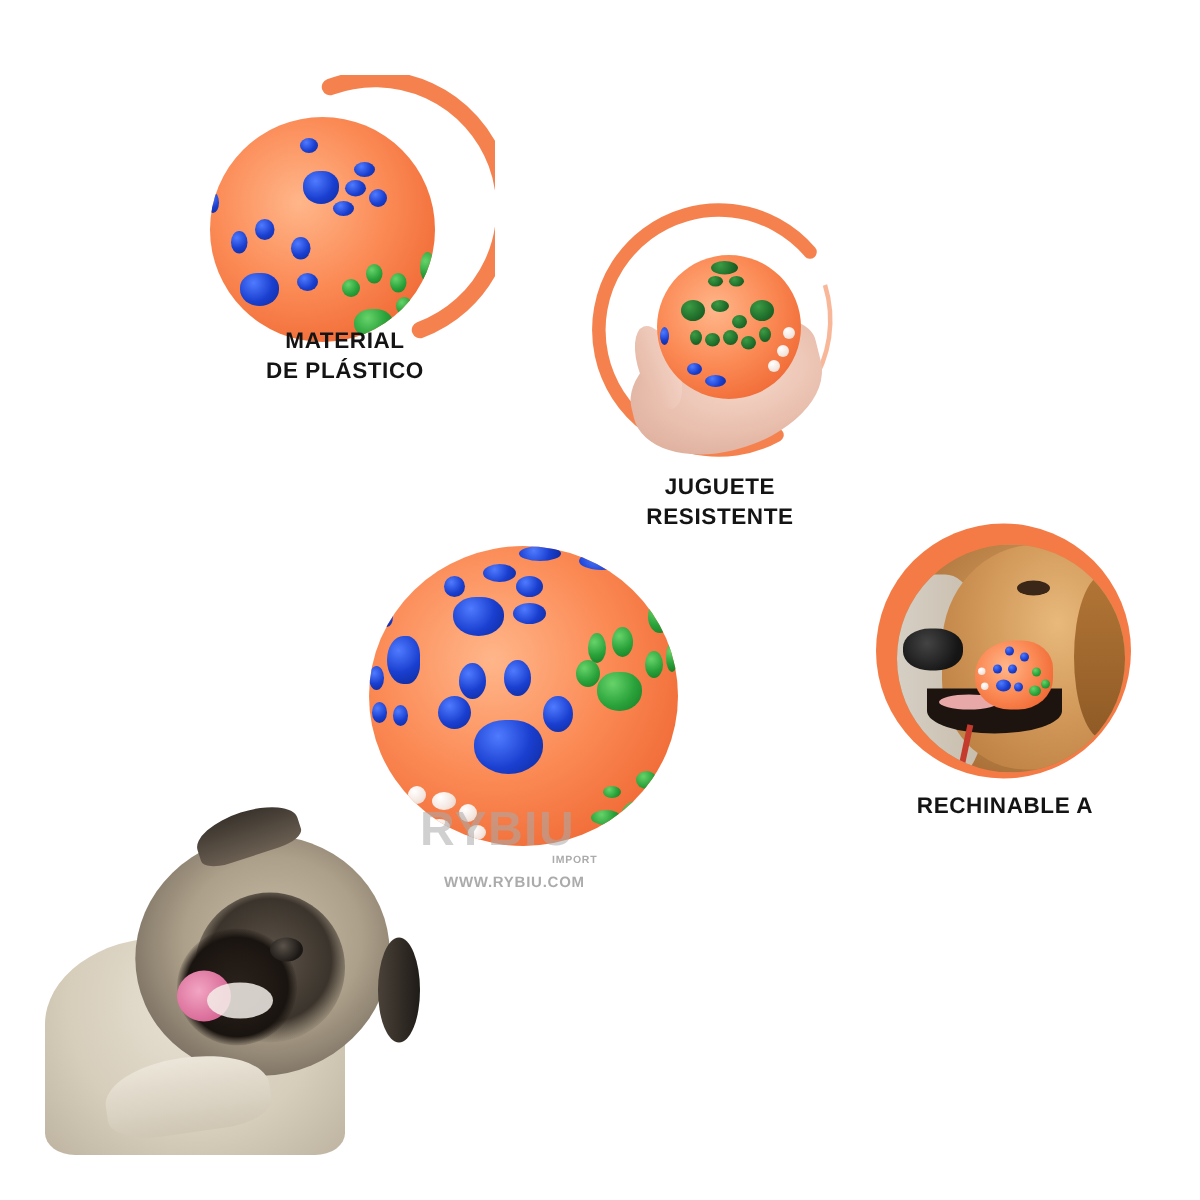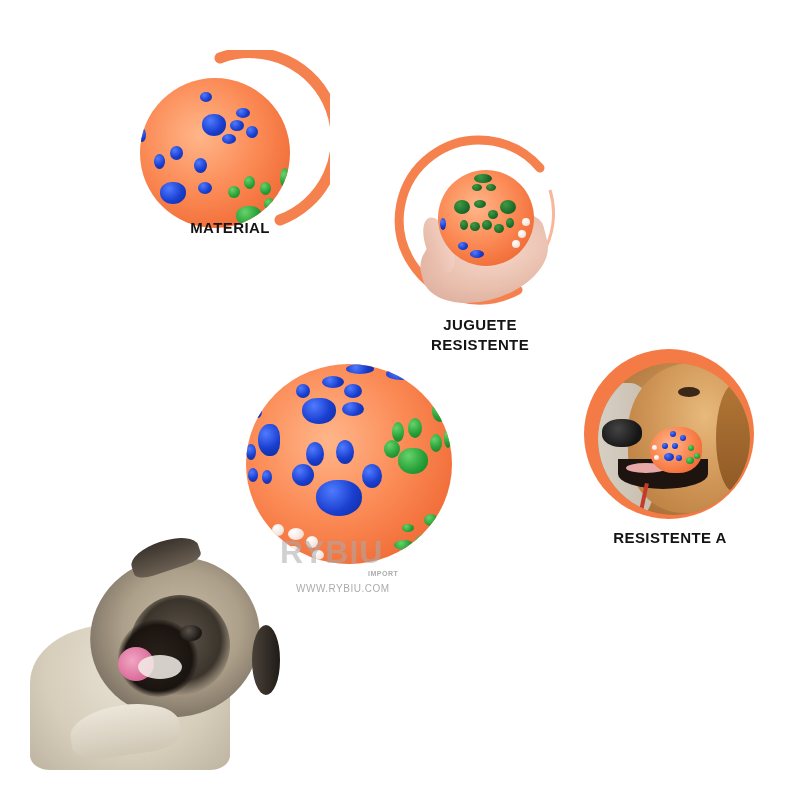--- a/index.html
+++ b/index.html
@@ -82,20 +82,21 @@
     <div class="pad green" style="left:96px;top:128px;width:26px;height:20px;border-radius:45% 45% 50% 50%;"></div>
     <div class="pad green" style="left:88px;top:108px;width:12px;height:12px;"></div>
     <div class="pad green" style="left:104px;top:98px;width:11px;height:13px;"></div>
     <div class="pad green" style="left:120px;top:104px;width:11px;height:13px;"></div>
     <div class="pad green" style="left:124px;top:120px;width:11px;height:12px;"></div>
     <div class="pad green" style="left:140px;top:90px;width:10px;height:20px;"></div>
     <div class="pad green" style="left:140px;top:120px;width:10px;height:16px;"></div>
   </div>
   <div class="caption" style="left:0;top:168px;width:200px;">
     <span>MATERIAL</span>
+    <span>DE PLÁSTICO</span>
   </div>
 </div>
 
 <div class="feature" style="left:390px;top:130px;width:180px;height:230px;">
   <svg width="180" height="180" style="position:absolute;left:0;top:0;">
     <path d="M 150 38 A 80 80 0 1 0 128 160" fill="none" stroke="#F47B45" stroke-width="9" stroke-linecap="round" opacity="0.95"></path>
     <path d="M 160 60 A 80 80 0 0 1 150 128" fill="none" stroke="#F47B45" stroke-width="3" opacity="0.55"></path>
   </svg>
 
   <div style="position:absolute;left:30px;top:90px;width:130px;height:80px;background:radial-gradient(ellipse at 60% 40%, #f7d9cc 0%, #e9bfae 55%, #d7a593 100%);border-radius:50% 30% 60% 50%;transform:rotate(-14deg);"></div>
@@ -145,21 +146,21 @@
       <div class="pad blue" style="left:26px;top:28px;width:6px;height:6px;"></div>
       <div class="pad green" style="left:38px;top:18px;width:6px;height:6px;"></div>
       <div class="pad green" style="left:36px;top:30px;width:8px;height:7px;"></div>
       <div class="pad green" style="left:44px;top:26px;width:6px;height:6px;"></div>
       <div class="pad white" style="left:2px;top:18px;width:5px;height:5px;"></div>
       <div class="pad white" style="left:4px;top:28px;width:5px;height:5px;"></div>
     </div>
     <div style="position:absolute;left:44px;top:120px;width:4px;height:28px;background:#c43a2d;transform:rotate(12deg);"></div>
   </div>
   <div class="caption" style="left:-10px;top:183px;width:200px;">
-    <span>RESISTENTE A</span>
+    <span>RECHINABLE A</span>
   </div>
 </div>
 
 <div class="ball" style="left:246px;top:364px;width:206px;height:200px;">
 
   <div class="pad blue" style="left:70px;top:116px;width:46px;height:36px;border-radius:45% 45% 50% 50%;"></div>
   <div class="pad blue" style="left:46px;top:100px;width:22px;height:22px;"></div>
   <div class="pad blue" style="left:60px;top:78px;width:18px;height:24px;"></div>
   <div class="pad blue" style="left:90px;top:76px;width:18px;height:24px;"></div>
   <div class="pad blue" style="left:116px;top:100px;width:20px;height:24px;"></div>
@@ -196,21 +197,21 @@
   <div class="pad white" style="left:26px;top:160px;width:12px;height:12px;"></div>
   <div class="pad white" style="left:42px;top:164px;width:16px;height:12px;"></div>
   <div class="pad white" style="left:60px;top:172px;width:12px;height:12px;"></div>
   <div class="pad white" style="left:40px;top:182px;width:14px;height:10px;"></div>
   <div class="pad white" style="left:66px;top:186px;width:12px;height:10px;"></div>
 </div>
 
 <div>
   <div class="watermark-logo" style="left:280px;top:534px;font-size:32px;line-height:36px;">RYBIU</div>
   <div class="watermark-import" style="left:368px;top:570px;">IMPORT</div>
-  <div class="watermark-url" style="left:296px;top:583px;">WWW.RYBIU.COM</div>
+  <div class="watermark-url" style="left:296px;top:583px;font-weight:bold;">WWW.RYBIU.COM</div>
 </div>
 
 <div style="position:absolute;left:30px;top:535px;width:260px;height:235px;">
 
   <div style="position:absolute;left:0;top:90px;width:200px;height:145px;background:radial-gradient(ellipse at 50% 30%, #e9e2d4 0%, #d6cdbb 60%, #bdb3a0 100%);border-radius:40% 50% 10% 10%;"></div>
 
   <div style="position:absolute;left:60px;top:22px;width:170px;height:160px;background:radial-gradient(ellipse at 55% 45%, #c9bda7 0%, #ada08a 45%, #7d7264 75%, #4c443b 100%);border-radius:50%;transform:rotate(-12deg);"></div>
 
   <div style="position:absolute;left:100px;top:6px;width:70px;height:30px;background:linear-gradient(180deg,#3a342d,#6b5f52);border-radius:60% 60% 30% 30%;transform:rotate(-18deg);"></div>
   <div style="position:absolute;left:222px;top:90px;width:28px;height:70px;background:linear-gradient(90deg,#4a4239,#1f1b17);border-radius:50%;"></div>

